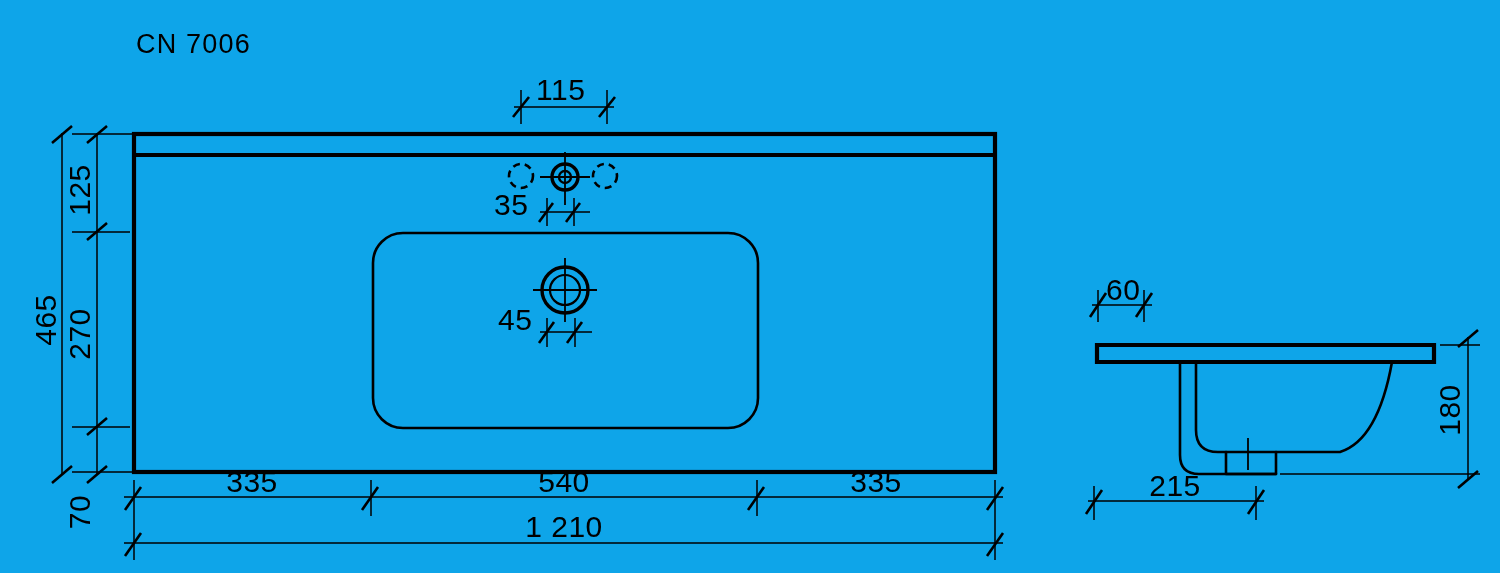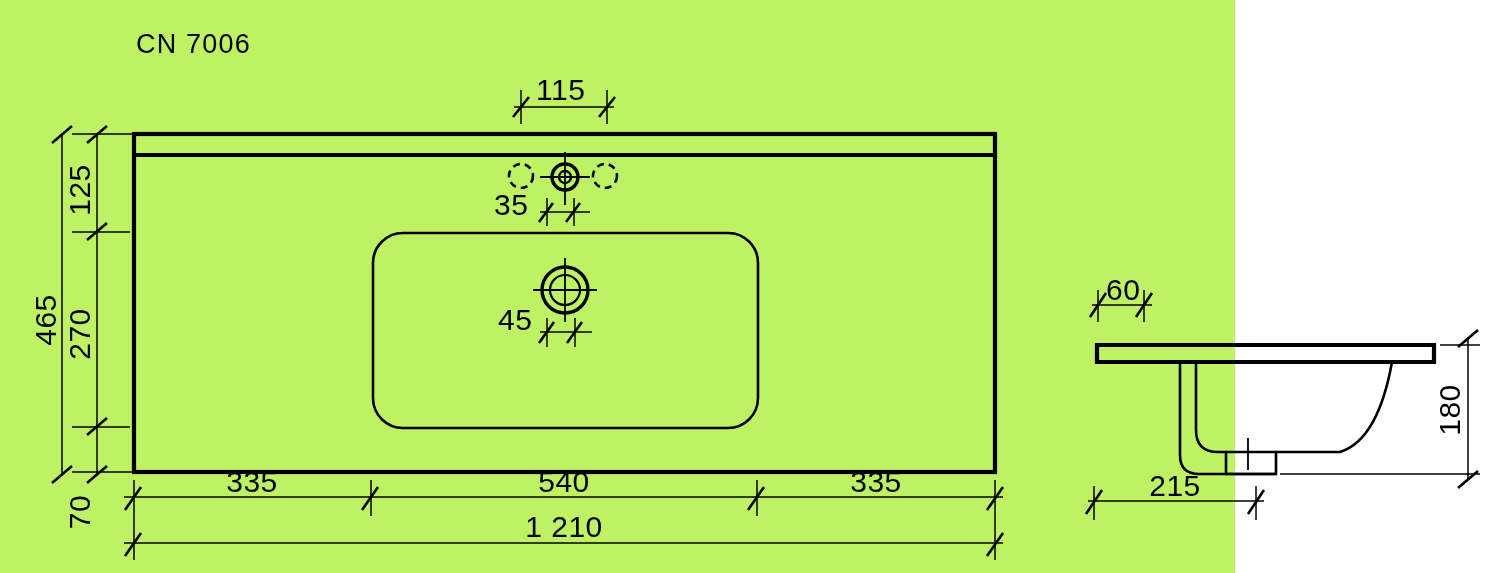--- a/index.html
+++ b/index.html
@@ -8,23 +8,23 @@
     background: #ffffff;
   }
   body {
     width: 1500px;
     height: 573px;
     font-family: "Liberation Sans", sans-serif;
     overflow: hidden;
   }
   #drawing-root {
     position: relative;
-    width: 1235px;
+    width: 1500px;
     height: 573px;
-    background: #bef264;
+    background: #0ea5e9;
   }
   svg#tech-drawing {
     display: block;
     width: 1500px;
     height: 573px;
   }
   .outline-heavy {
     fill: none;
     stroke: #000000;
     stroke-width: 4.2;

